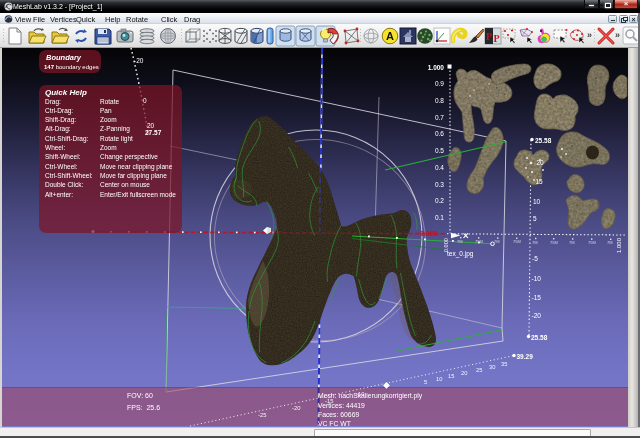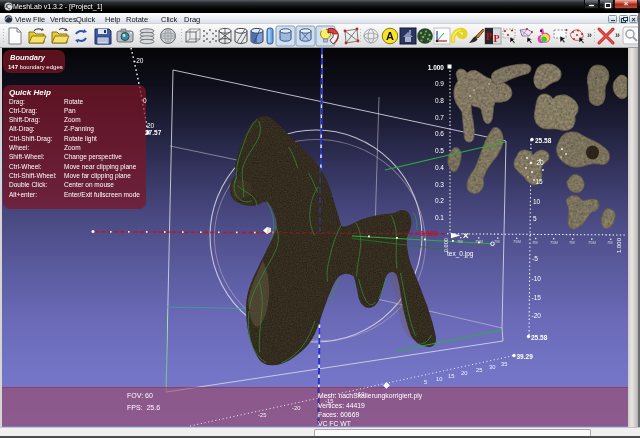--- a/index.html
+++ b/index.html
@@ -8,25 +8,25 @@
 #titletext{position:absolute;left:13px;top:2.5px;font-size:7px;color:#fff;text-shadow:0 0 2px #000;}
 #menubar{position:absolute;left:0;top:13px;width:640px;height:11px;background:linear-gradient(180deg,#fdfdfe 0%,#eef1f5 45%,#dbe1ea 100%);border-bottom:1px solid #cfd4da;box-sizing:border-box;}
 .menuitem{position:absolute;top:14.5px;font-size:7.5px;color:#111;}
 #toolbar{position:absolute;left:0;top:24px;width:640px;height:24px;background:linear-gradient(180deg,#fafafa 0%,#ececec 55%,#dddddd 100%);border-bottom:1px solid #9aa0a6;box-sizing:border-box;}
 #statusbar{position:absolute;left:0;top:427px;width:640px;height:11px;background:#f1f0ee;border-top:1px solid #c9c6c2;box-sizing:border-box;}
 #progress{position:absolute;left:314px;top:429px;width:275px;height:6px;background:#fbfbfa;border:1px solid #adaaa6;border-radius:1px;}
 #botborder{position:absolute;left:0;top:436px;width:640px;height:2px;background:#494d52;}
 #rightstrip{position:absolute;left:628px;top:48px;width:10px;height:379px;background:linear-gradient(90deg,#cfccc8,#e8e6e3 40%,#b7b4b0 100%);}
 #rightborder{position:absolute;left:638px;top:13px;width:2px;height:425px;background:#6a6e74;}
 #leftborder{position:absolute;left:0px;top:48px;width:2px;height:379px;background:#d7d5d2;}
-.hud{position:absolute;color:#fff;background:rgba(125,21,37,0.72);border-radius:7px;}
+.hud{position:absolute;color:#fff;background:rgba(125,21,37,0.72);border-radius:7px;margin-left:36px;}
 #boundary{left:3px;top:50px;width:62px;height:23px;}
 #bntitle{position:absolute;left:7px;top:3px;font-size:7.5px;font-style:italic;font-weight:bold;}
 #bntext{position:absolute;left:5px;top:13.5px;font-size:6px;white-space:nowrap;}
-#qhelp{left:3px;top:85px;width:143px;height:124px;}
+#qhelp{left:3px;top:85px;width:143px;height:148px;}
 #qhtitle{position:absolute;left:6px;top:3px;font-size:8px;font-style:italic;font-weight:bold;}
 .qh{position:absolute;left:6px;font-size:6.5px;white-space:pre;}
 .qv{position:absolute;left:61px;font-size:6.5px;white-space:pre;}
 #fovtext{position:absolute;left:127px;top:391.5px;font-size:7px;color:#fff;}
 #fpstext{position:absolute;left:127px;top:403.5px;font-size:7px;color:#fff;}
 .minfo{position:absolute;left:318px;font-size:6.8px;color:#fff;}
 </style>
 </head>
 <body>
 

